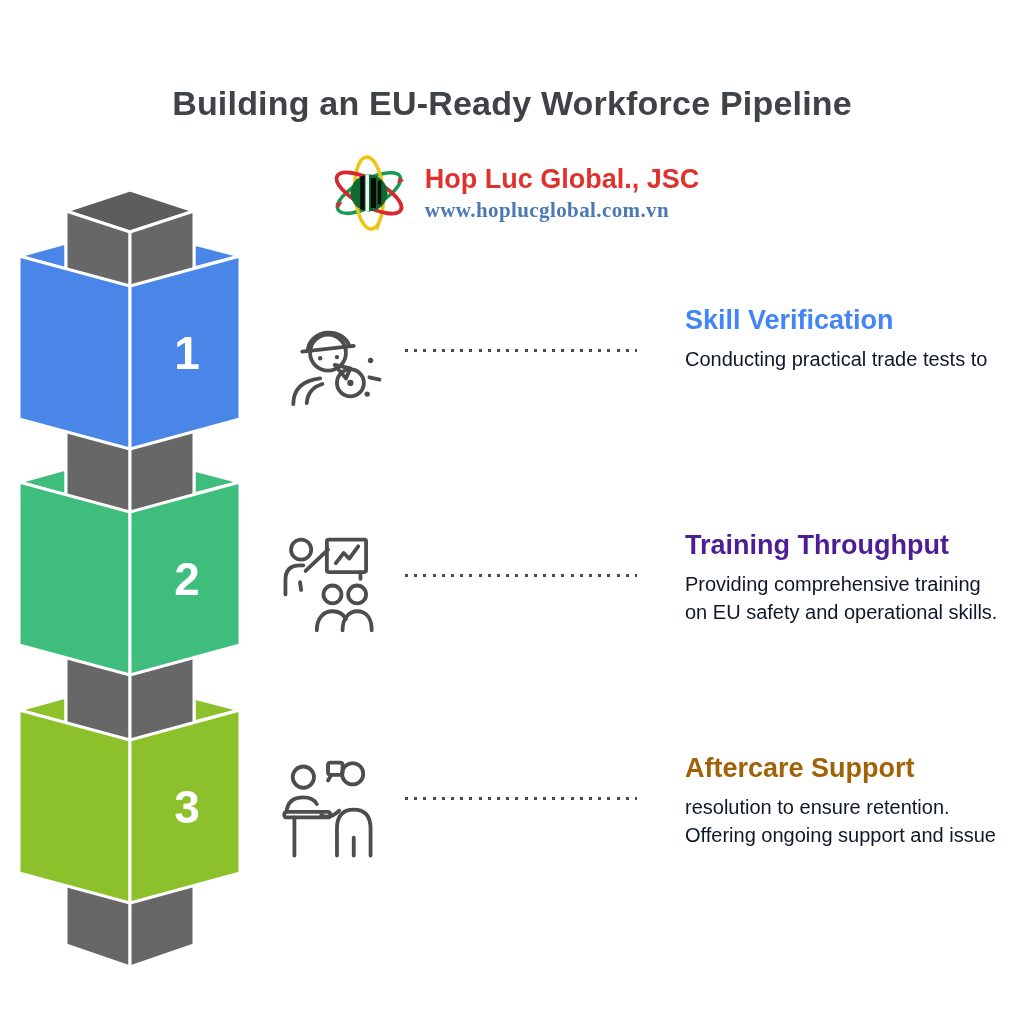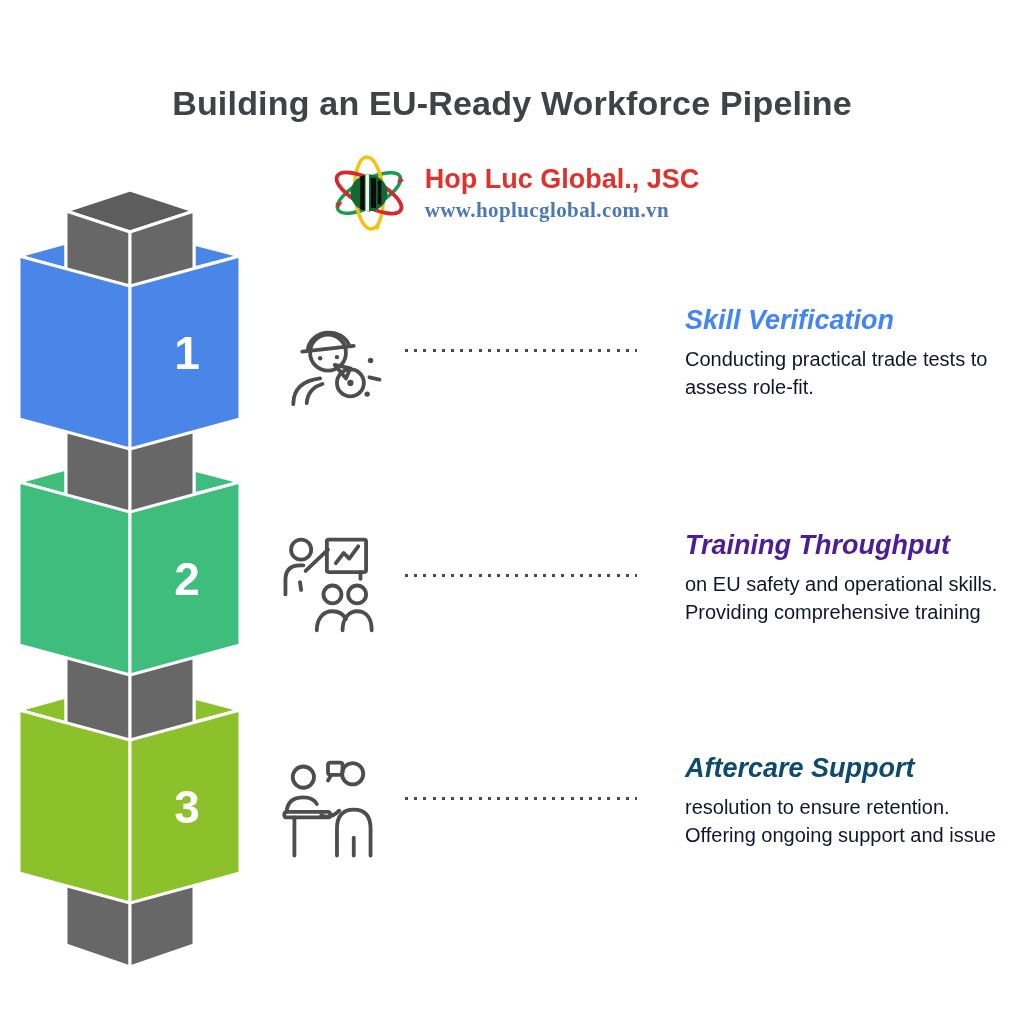--- a/index.html
+++ b/index.html
@@ -29,21 +29,21 @@
   .row1{top:292px;} .row2{top:517px;} .row3{top:740px;}
   .row-icon{position:absolute;left:0;top:8px;width:112px;height:112px;}
   .row-icon svg{width:112px;height:112px;stroke:#4d4d4d;stroke-width:3.4;fill:none;
     stroke-linecap:round;stroke-linejoin:round;}
   .row-icon .fdot{fill:#4d4d4d;stroke:none;}
   .dots{
     position:absolute;left:133px;top:57px;width:232px;height:3px;
     background:repeating-linear-gradient(90deg,#4a4a4a 0 3px,transparent 3px 9.2px);
   }
   .row-text{position:absolute;left:413px;top:12px;width:334px;}
-  .row-heading{font-size:27px;font-weight:bold;margin:0 0 10px 0;line-height:1.2;font-style:italic;}
+  .row-heading{font-size:27px;font-weight:bold;margin:0 0 10px 0;line-height:1.2;}
   .row-desc{font-size:20px;color:#0f172a;line-height:1.37;}
 </style>
 </head>
 <body>
 
 <div class="title">Building an EU-Ready Workforce Pipeline</div>
 
 <div class="logo">
   <svg width="88" height="88" viewBox="0 0 100 100">
     <defs>
@@ -119,21 +119,20 @@
       <circle class="fdot" cx="88" cy="54" r="2.4"></circle>
       <path d="M87 69 l9 2"></path>
       <circle class="fdot" cx="85" cy="84" r="2.4"></circle>
     </svg>
   </div>
   <div class="dots"></div>
   <div class="row-text">
     <div class="row-heading" style="color: rgb(66, 133, 244);">Skill Verification</div>
     <div class="row-desc">
       <div>Conducting practical trade tests to</div>
-      <div>assess role-fit.</div>
     </div>
   </div>
 </div>
 
 <div class="row row2">
   <div class="row-icon">
     <svg viewBox="0 0 100 100">
       <circle cx="26" cy="22" r="9"></circle>
       <path d="M12 62 V49 q0 -13 13 -13 h3"></path>
       <path d="M30 41 L50 22"></path>
@@ -144,22 +143,22 @@
       <circle cx="54" cy="62" r="8"></circle>
       <circle cx="76" cy="62" r="8"></circle>
       <path d="M40 94 c0 -11 6 -17 14 -17 c6 0 10 3 12 7"></path>
       <path d="M63 94 c0 -11 6 -17 13 -17 c8 0 13 6 13 17"></path>
     </svg>
   </div>
   <div class="dots"></div>
   <div class="row-text">
     <div class="row-heading" style="color: #4c1d95;">Training Throughput</div>
     <div class="row-desc">
+      <div>Providing comprehensive training</div>
       <div>on EU safety and operational skills.</div>
-      <div>Providing comprehensive training</div>
     </div>
   </div>
 </div>
 
 <div class="row row3">
   <div class="row-icon">
     <svg viewBox="0 0 100 100">
       <circle cx="28" cy="26" r="9.5"></circle>
       <path d="M13 57 q1 -13 15 -13 q9 0 12 6"></path>
       <rect x="11" y="57" width="41" height="5" rx="2"></rect>
@@ -167,19 +166,19 @@
       <rect x="50" y="13" width="13" height="11" rx="2"></rect>
       <path d="M53 24 l-3 5"></path>
       <circle cx="72" cy="23" r="9.5"></circle>
       <path d="M58 96 V72 q0 -17 15 -17 q15 0 15 17 v24"></path>
       <path d="M73 80 V96"></path>
       <path d="M60 56 C54 62 48 62 44 60"></path>
     </svg>
   </div>
   <div class="dots"></div>
   <div class="row-text">
-    <div class="row-heading" style="color: #0c4a6e;">Aftercare Support</div>
+    <div class="row-heading" style="color: #a16207;">Aftercare Support</div>
     <div class="row-desc">
       <div>resolution to ensure retention.</div>
       <div>Offering ongoing support and issue</div>
     </div>
   </div>
 </div>
 
 </body></html>

